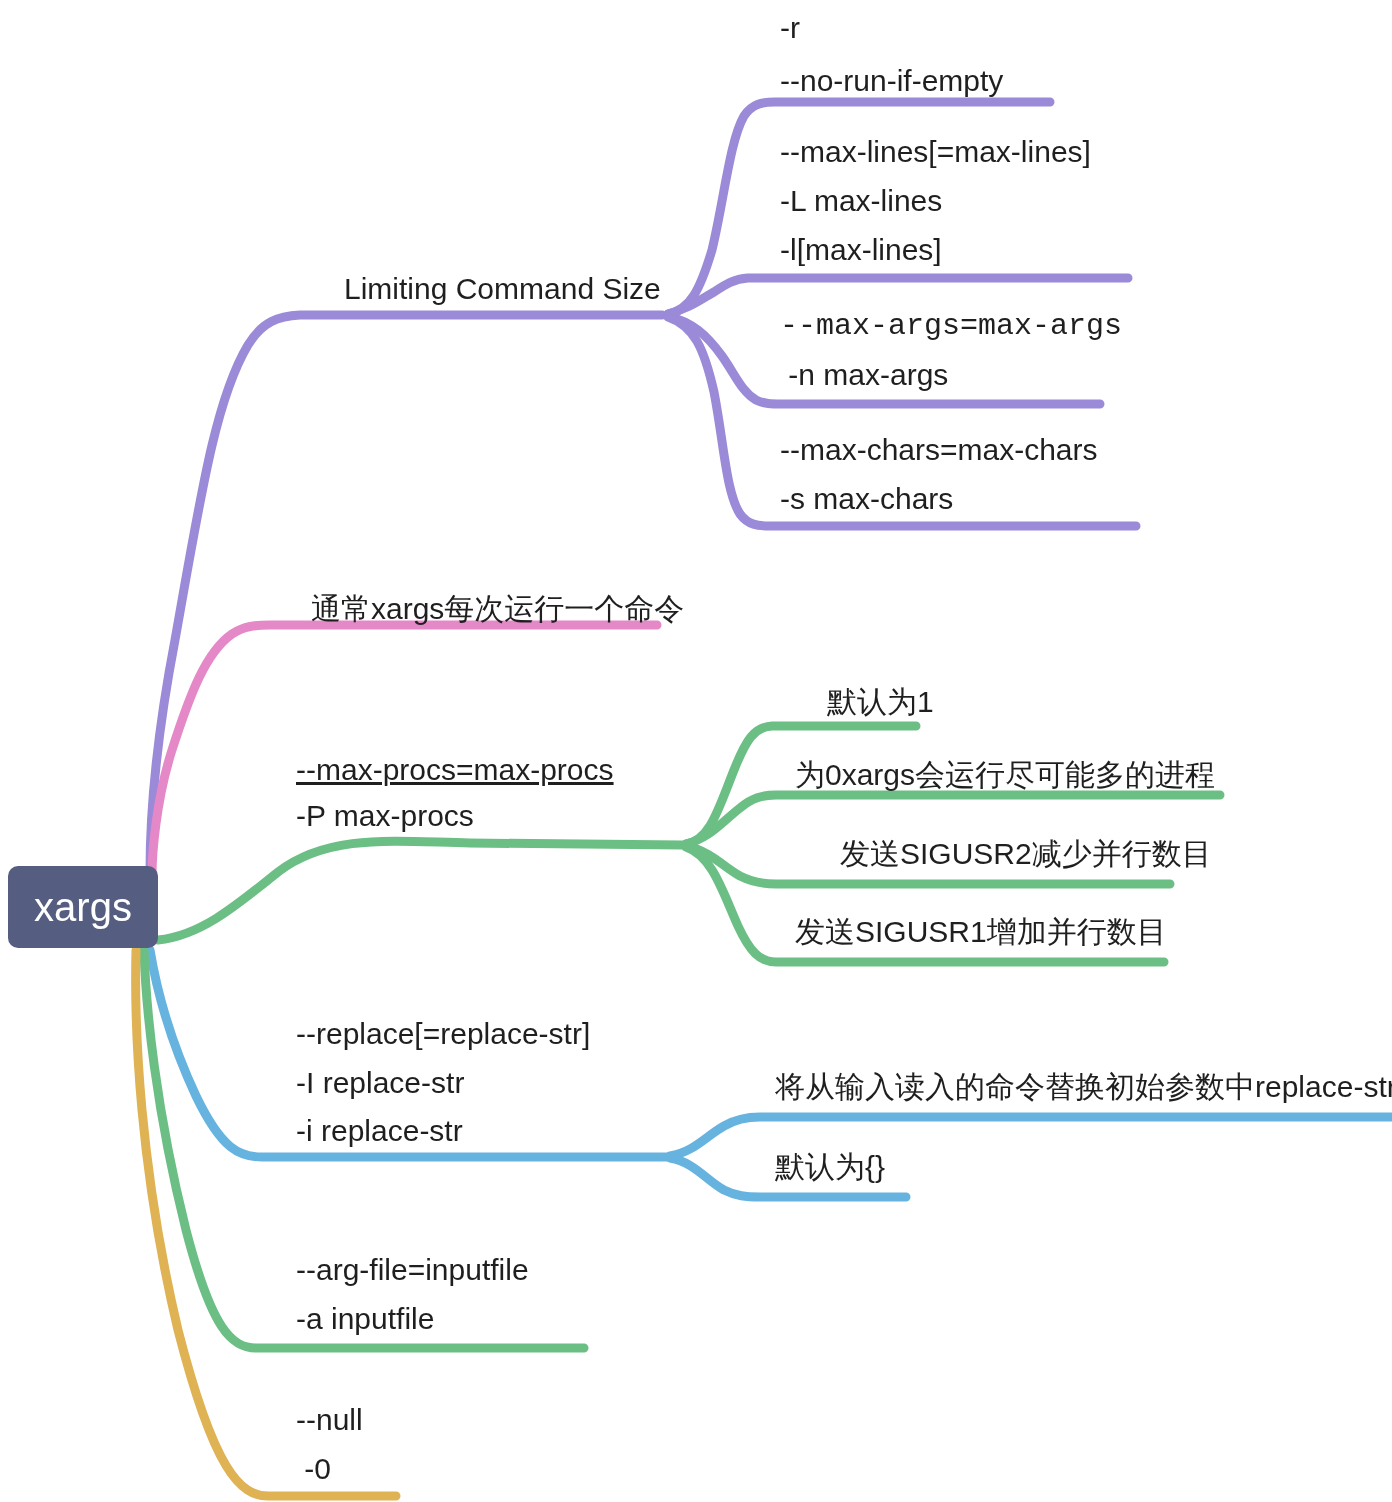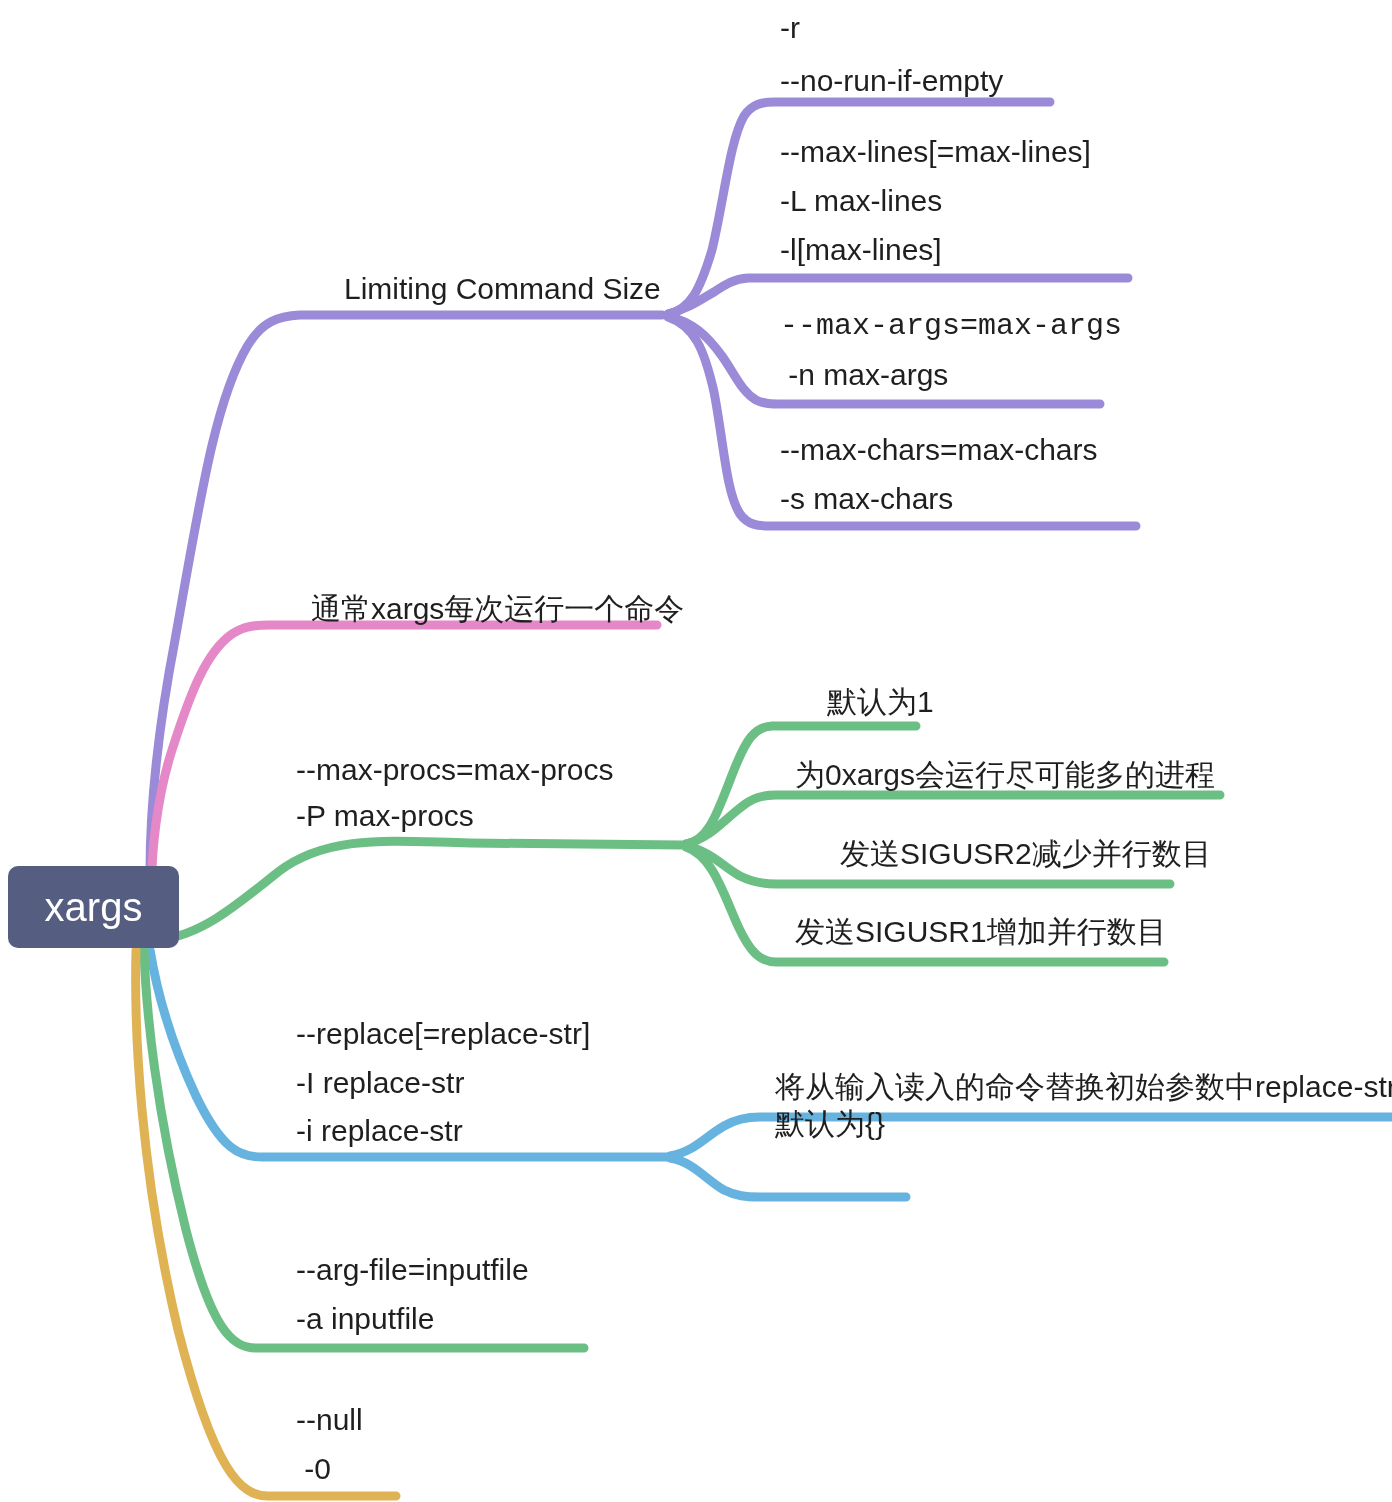--- a/index.html
+++ b/index.html
@@ -15,21 +15,21 @@
     color:#1f1f1f;
     font-size:30px;
     line-height:48px;
     white-space:pre;
     font-family:"Liberation Sans","DejaVu Sans",sans-serif;
     letter-spacing:0px;
   }
   #root-node{
     position:absolute;
     left:8px;top:866px;
-    width:171px;height:82px;
+    width:150px;height:82px;
     background:#555e80;
     border-radius:10px;
     box-sizing:border-box;
     display:flex;align-items:center;justify-content:center;
   }
   #root-node .root-text{
     color:#ffffff;
     font-size:40px;
     font-family:"Liberation Sans","DejaVu Sans",sans-serif;
   }
@@ -102,32 +102,32 @@
 <div class="mm-label" style="left:780px;top:226px;text-align:right;">-l[max-lines]</div>
 
 <div class="mm-label" style="left:780px;top:302px;font-family:Liberation Mono, monospace;">--max-args=max-args</div>
 <div class="mm-label" style="left:780px;top:351px;"> -n max-args</div>
 
 <div class="mm-label" style="left:780px;top:426px;">--max-chars=max-chars</div>
 <div class="mm-label" style="left:780px;top:475px;">-s max-chars</div>
 
 <div class="mm-label" style="left:311px;top:576px;margin-top:9px;">通常xargs每次运行一个命令</div>
 
-<div class="mm-label" style="left:296px;top:746px;">--max-procs=max-procs</div>
+<div class="mm-label" style="left:296px;top:746px;text-decoration:underline;">--max-procs=max-procs</div>
 <div class="mm-label" style="left:296px;top:792px;">-P max-procs</div>
 
 <div class="mm-label" style="left:795px;top:678px;margin-left:32px;">默认为1</div>
 <div class="mm-label" style="left:795px;top:751px;">为0xargs会运行尽可能多的进程</div>
 <div class="mm-label" style="left:795px;top:830px;margin-left:45px;">发送SIGUSR2减少并行数目</div>
 <div class="mm-label" style="left:795px;top:908px;">发送SIGUSR1增加并行数目</div>
 
 <div class="mm-label" style="left:296px;top:1010px;">--replace[=replace-str]</div>
 <div class="mm-label" style="left:296px;top:1059px;">-I replace-str</div>
 <div class="mm-label" style="left:296px;top:1107px;">-i replace-str</div>
 
 <div class="mm-label" style="left:775px;top:1063px;">将从输入读入的命令替换初始参数中replace-str</div>
-<div class="mm-label" style="left:775px;top:1100px;">默认为{}</div>
+<div class="mm-label" style="left:775px;top:1143px;">默认为{}</div>
 
 <div class="mm-label" style="left:296px;top:1246px;">--arg-file=inputfile</div>
 <div class="mm-label" style="left:296px;top:1295px;">-a inputfile</div>
 
 <div class="mm-label" style="left:296px;top:1396px;">--null</div>
 <div class="mm-label" style="left:296px;top:1445px;"> -0</div>
 
 </body></html>

